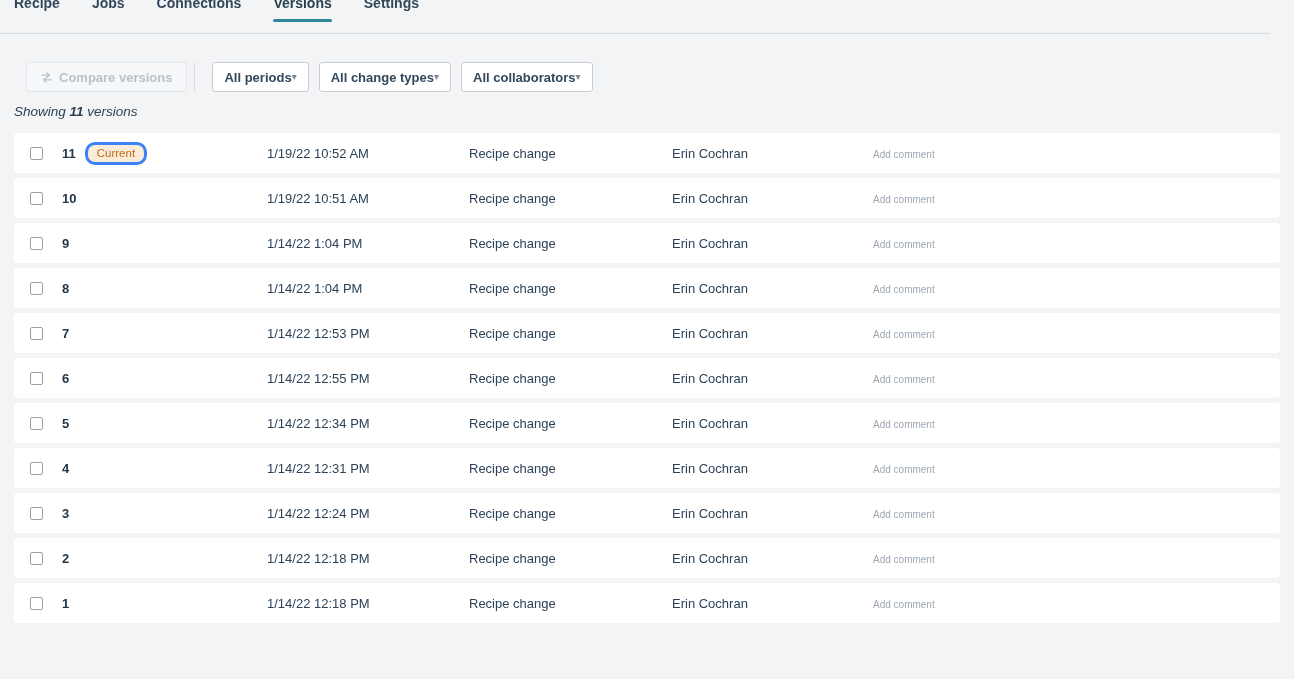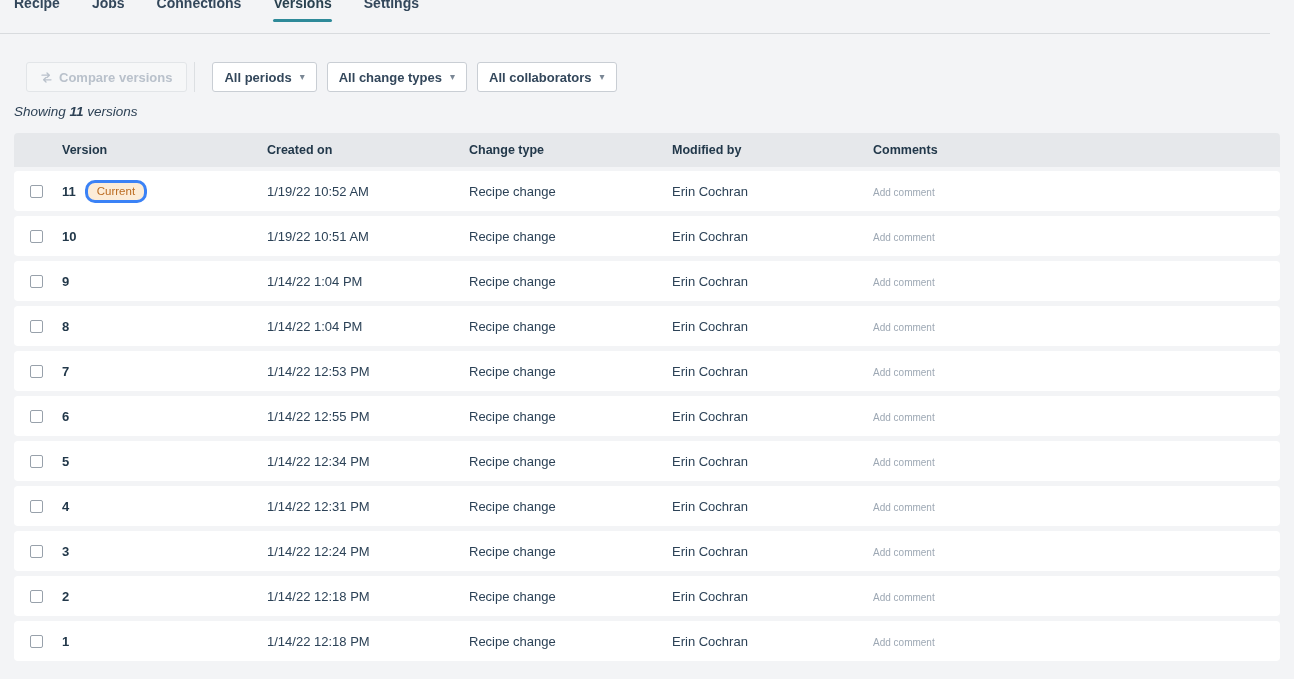--- a/index.html
+++ b/index.html
@@ -52,21 +52,21 @@
     padding: 0 9px;
   }
   .searchbox svg { display: block; flex: 0 0 auto; }
   .searchbox input {
     border: none; outline: none; background: transparent;
     font-family: inherit; font-size: 13.5px; color: #33475b;
     margin-left: 7px; width: 100%;
   }
   .searchbox input::placeholder { color: #8b98a7; }
   .dropdown {
-    display: inline-flex; align-items: center; gap: 8px;
+    display: inline-flex; align-items: center; 
     height: 30px; padding: 0 11px; margin-left: 10px;
     background: #ffffff; border: 1px solid #c9ced4; border-radius: 3px;
     font-size: 13px; font-weight: 700; color: #33475b;
     cursor: pointer; white-space: nowrap;
   }
   .dropdown .caret { color: #7a8795; font-size: 10px; line-height: 1; }
 
   
   .summary {
     margin: 12px 0 0 14px;
@@ -150,28 +150,20 @@
   </div>
 </div>
 
 <div class="summary">
   <span>Showing</span>
   <b>11</b>
   <span>versions</span>
 </div>
 
 <div class="table">
-  <div class="grid-row thead">
-    <div class="th"></div>
-    <div class="th">Version</div>
-    <div class="th">Created on</div>
-    <div class="th">Change type</div>
-    <div class="th">Modified by</div>
-    <div class="th">Comments</div>
-  </div>
   <div id="rows-container">
   <div class="grid-row row">
     <div class="cell cell-check">
       <span class="checkbox"></span>
     </div>
     <div class="cell cell-version">
       <span class="version-num">11</span>
       <span class="badge">Current</span>
     </div>
     <div class="cell">1/19/22 10:52 AM</div>

